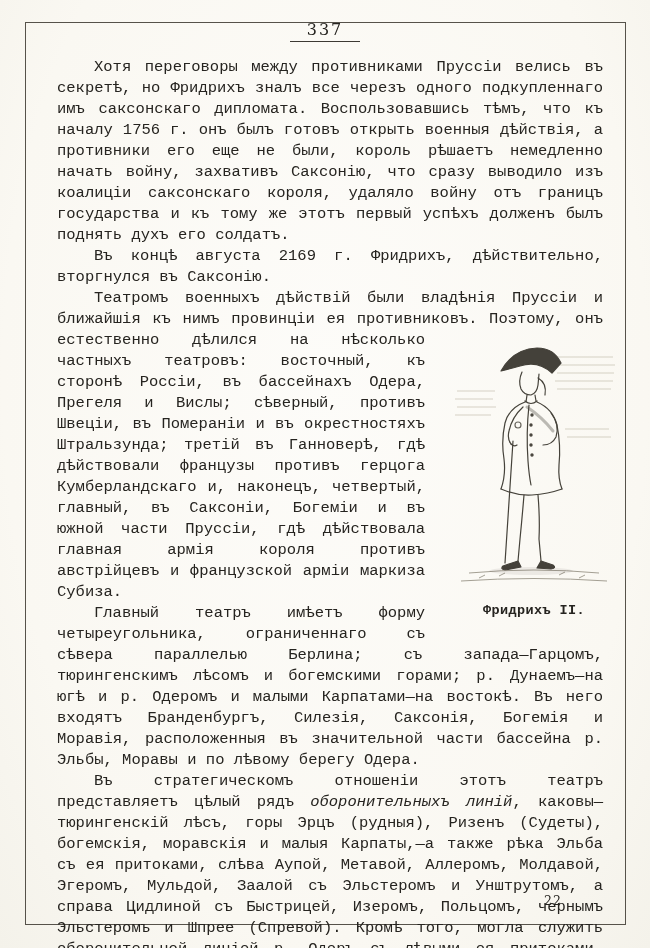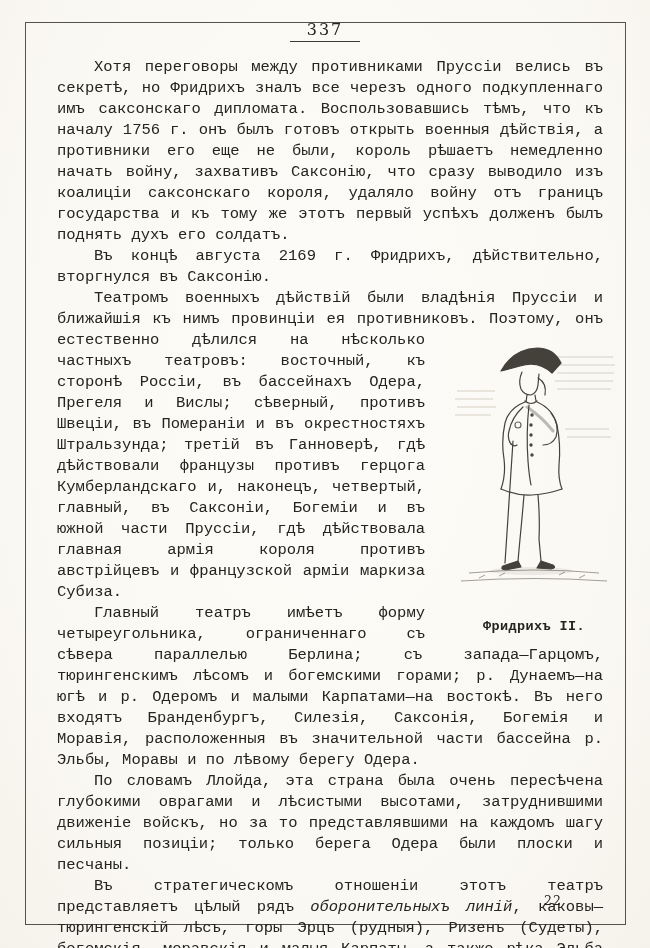--- a/index.html
+++ b/index.html
@@ -65,21 +65,21 @@
   .fig-svg {
     display: block;
     width: 190px;
     height: 262px;
   }
   .fig-caption {
     display: block;
     font-weight: bold;
     font-size: 13.5px;
     letter-spacing: 0.4px;
-    margin-top: 21px;
+    margin-top: 5px;
     text-indent: 0;
     text-align: center;
   }
   .pagenum-bottom {
     position: absolute;
     right: 88px;
     bottom: 40px;
     font-size: 12.5px;
     font-weight: normal;
     letter-spacing: 1px;
@@ -166,21 +166,20 @@
           </g>
           <ellipse cx="92" cy="238" rx="42" ry="4" fill="#3a362e" opacity="0.08"></ellipse>
         </svg>
         <span class="fig-caption">Фридрихъ II.</span>
       </span>
       <span>на нѣсколько частныхъ театровъ: восточный, къ сторонѣ Россіи, въ бассейнахъ Одера, Прегеля и Вислы; сѣверный, противъ Швеціи, въ Помераніи и въ окрестностяхъ Штральзунда; третій въ Ганноверѣ, гдѣ дѣйствовали французы противъ герцога Кумберландскаго и, наконецъ, четвертый, главный, въ Саксоніи, Богеміи и въ южной части Пруссіи, гдѣ дѣйствовала главная армія короля противъ австрійцевъ и французской арміи маркиза Субиза.</span>
     </p>
 
     <p class="para">Главный театръ имѣетъ форму четыреугольника, ограниченнаго съ сѣвера параллелью Берлина; съ запада—Гарцомъ, тюрингенскимъ лѣсомъ и богемскими горами; р. Дунаемъ—на югѣ и р. Одеромъ и малыми Карпатами—на востокѣ. Въ него входятъ Бранденбургъ, Силезія, Саксонія, Богемія и Моравія, расположенныя въ значительной части бассейна р. Эльбы, Моравы и по лѣвому берегу Одера.</p>
 
-    <p class="para">По словамъ Ллойда, эта страна была очень пересѣчена глубокими оврагами и лѣсистыми высотами, затруднившими движеніе войскъ, но за то представлявшими на каждомъ шагу сильныя позиціи; только берега Одера были плоски и песчаны.</p>
 
     <p class="para"><span>Въ стратегическомъ отношеніи этотъ театръ представляетъ цѣлый рядъ </span><span class="ital">оборонительныхъ линій</span><span>, каковы—тюрингенскій лѣсъ, горы Эрцъ (рудныя), Ризенъ (Судеты), богемскія, моравскія и малыя Карпаты,—а также рѣка Эльба съ ея притоками, слѣва Аупой, Метавой, Аллеромъ, Молдавой, Эгеромъ, Мульдой, Заалой съ Эльстеромъ и Унштрутомъ, а справа Цидлиной съ Быстрицей, Изеромъ, Польцомъ, чернымъ Эльстеромъ и Шпрее (Спревой). Кромѣ того, могла служить оборонительной линіей р. Одеръ съ лѣвыми ея притоками—Нейссой большой, Швейдницемъ, Кацбахомъ, Боберомъ и Нейссой малой, а также Дунай и Морава съ Тайей.</span></p>
 
   </div>
 
   <div class="pagenum-bottom">22</div>
 
 </div>
 
 </body></html>

